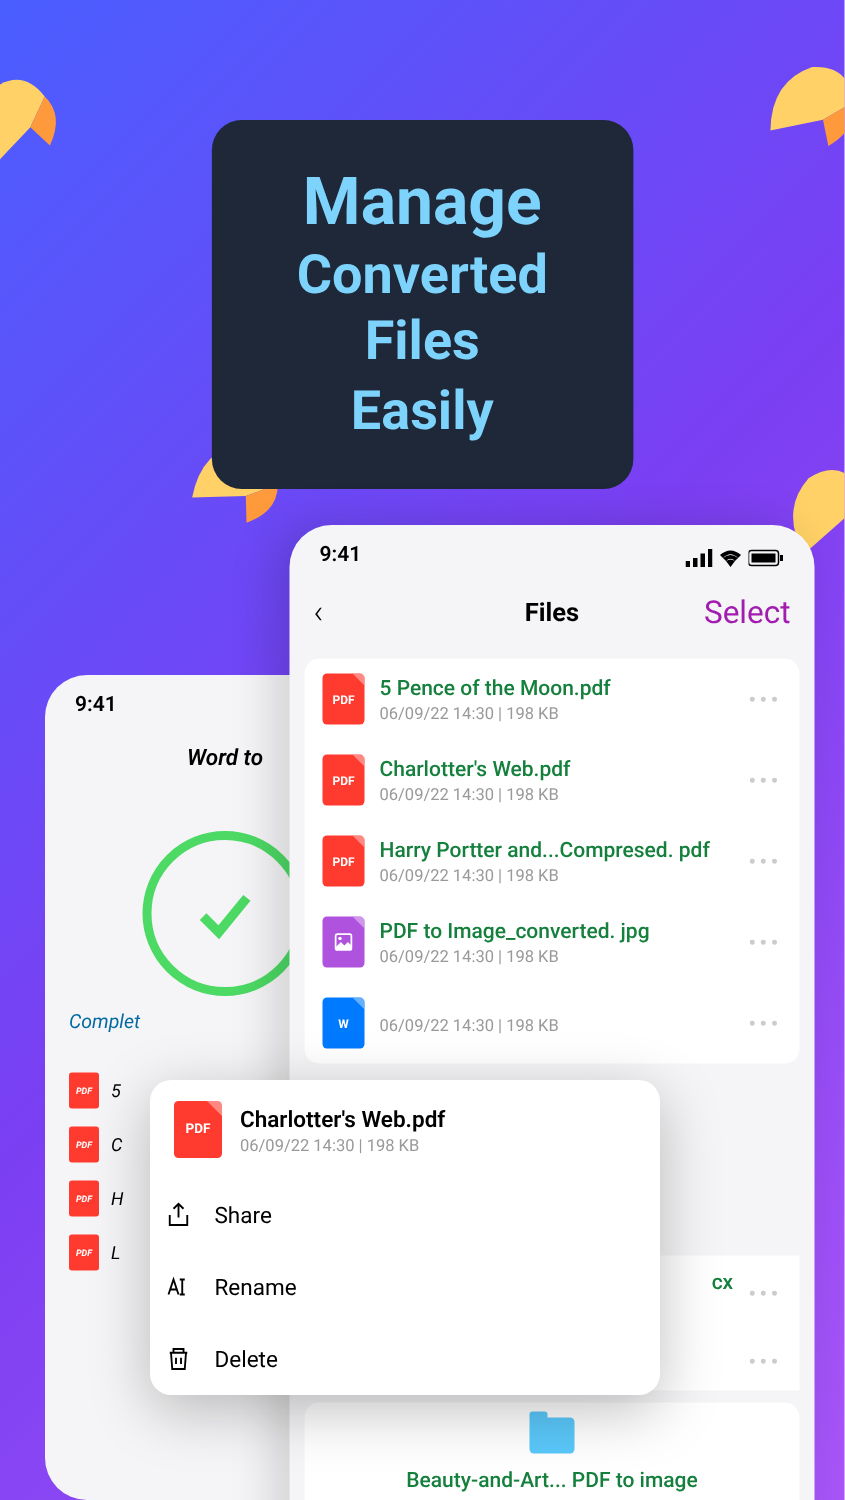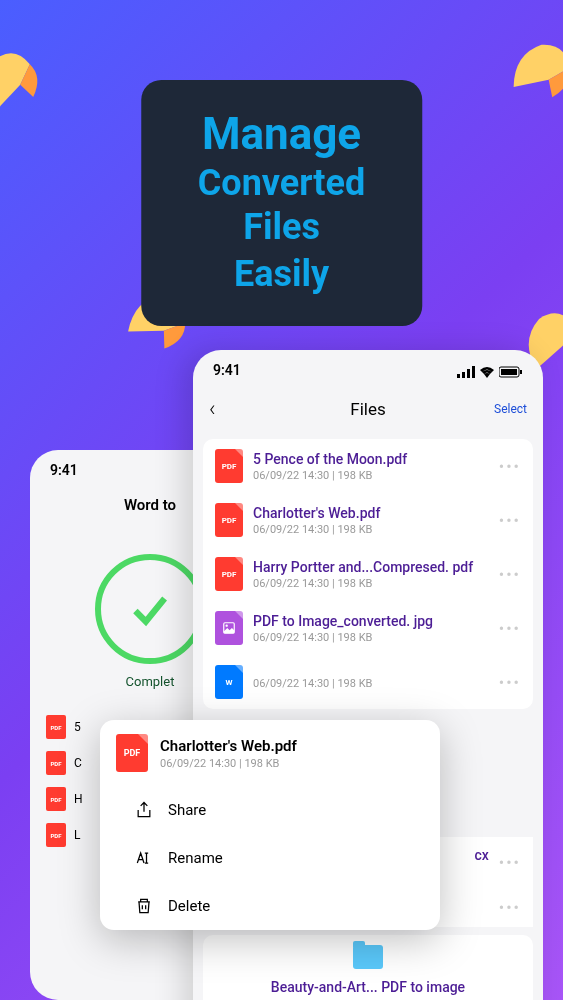--- a/index.html
+++ b/index.html
@@ -4,69 +4,69 @@
   <style>
     * { margin: 0; padding: 0; box-sizing: border-box; font-family: -apple-system, BlinkMacSystemFont, 'Segoe UI', Roboto, sans-serif; }
     body { width: 563px; height: 1000px; overflow: hidden; position: relative; background: linear-gradient(135deg, #4a5eff 0%, #7b3ff2 50%, #a855f7 100%); }
     
     .deco { position: absolute; width: 80px; height: 80px; }
     .deco-1 { top: 40px; left: -30px; transform: rotate(-20deg); }
     .deco-2 { top: 30px; right: -20px; transform: rotate(15deg); }
     .deco-3 { top: 280px; left: 120px; transform: rotate(25deg); }
     .deco-4 { top: 300px; right: -30px; transform: rotate(-15deg); }
     
-    .header-card { position: absolute; top: 80px; left: 50%; transform: translateX(-50%); background: #1e2838; border-radius: 20px; padding: 30px 50px; text-align: center; color: #0ea5e9; }
+    .header-card { position: absolute; top: 80px; left: 50%; transform: translateX(-50%); background: #1e2838; border-radius: 20px; padding: 30px 50px; text-align: center; color: #7dd3fc; }
     .header-card h1 { font-size: 44px; font-weight: 700; line-height: 1.1; }
     .header-card h2 { font-size: 36px; font-weight: 700; line-height: 1.2; margin-top: 4px; }
     
     .phone { position: absolute; background: #f5f5f7; border-radius: 28px; overflow: hidden; }
     .phone-back { left: 30px; top: 450px; width: 240px; height: 550px; }
     .phone-front { right: 20px; top: 350px; width: 350px; height: 700px; box-shadow: -10px 0 30px rgba(0,0,0,0.15); }
     
     .status-bar { display: flex; justify-content: space-between; align-items: flex-end; padding: 12px 20px 8px; font-size: 14px; font-weight: 600; }
     .status-icons { display: flex; gap: 4px; align-items: center; }
     
     .nav-bar { display: flex; align-items: center; justify-content: space-between; padding: 10px 16px; }
     .nav-back { font-size: 22px; font-weight: 300; }
-    .nav-title { font-size: 17px; font-weight: 400; position: absolute; left: 50%; transform: translateX(-50%); }
-    .nav-select { color: #1d4ed8; font-size: 12px; }
+    .nav-title { font-size: 17px; font-weight: 700; position: absolute; left: 50%; transform: translateX(-50%); }
+    .nav-select { color: #a21caf; font-size: 21px; }
     
     .file-list { background: #fff; margin: 8px 10px; border-radius: 10px; }
     .file-row { display: flex; align-items: center; padding: 10px 12px; gap: 10px; }
     .file-icon { width: 28px; height: 34px; border-radius: 3px; display: flex; align-items: center; justify-content: center; font-size: 8px; font-weight: 700; color: #fff; flex-shrink: 0; position: relative; }
     .file-icon::after { content: ''; position: absolute; top: 0; right: 0; width: 8px; height: 8px; background: rgba(255,255,255,0.4); clip-path: polygon(100% 0, 0 0, 100% 100%); }
     .file-icon.pdf { background: #ff3b30; }
     .file-icon.img { background: #af52de; }
     .file-icon.docx { background: #007aff; }
     .file-icon.folder { background: #5ac8fa; width: 30px; height: 24px; border-radius: 3px; }
     .file-icon.folder::before { content: ''; position: absolute; top: -4px; left: 0; width: 12px; height: 6px; background: #5ac8fa; border-radius: 2px 2px 0 0; }
     .file-icon.folder::after { display: none; }
     .file-icon.img svg { width: 14px; height: 14px; }
     .file-info { flex: 1; min-width: 0; }
-    .file-name { font-size: 14px; font-weight: 500; color: #4c1d95; white-space: nowrap; overflow: hidden; text-overflow: ellipsis; }
+    .file-name { font-size: 14px; font-weight: 500; color: #15803d; white-space: nowrap; overflow: hidden; text-overflow: ellipsis; }
     .file-meta { font-size: 11px; color: #999; margin-top: 2px; }
     .file-more { color: #ccc; font-size: 16px; letter-spacing: 2px; }
     
-    .back-content { padding: 0 16px; }
+    .back-content { padding: 0 16px; font-style: italic; }
     .back-title { text-align: center; font-size: 15px; font-weight: 600; padding: 10px 0; }
     .progress-circle { width: 110px; height: 110px; margin: 30px auto 10px; border: 6px solid #4cd964; border-radius: 50%; display: flex; align-items: center; justify-content: center; }
     .progress-circle svg { width: 50px; height: 50px; }
-    .complete-text { text-align: center; font-size: 13px; color: #14532d; }
+    .complete-text { text-align: left; font-size: 13px; color: #0369a1; }
     .back-files { margin-top: 20px; }
     .back-file-row { display: flex; align-items: center; gap: 8px; padding: 6px 0; }
     .mini-icon { width: 20px; height: 24px; background: #ff3b30; border-radius: 2px; font-size: 6px; color: #fff; display: flex; align-items: center; justify-content: center; font-weight: 700; }
     .mini-text { font-size: 12px; }
     
     .action-sheet { position: absolute; left: 100px; top: 720px; width: 340px; background: #fff; border-radius: 14px; box-shadow: 0 10px 40px rgba(0,0,0,0.25); z-index: 10; }
     .sheet-header { display: flex; align-items: center; gap: 12px; padding: 14px 16px; }
     .sheet-file-icon { width: 32px; height: 38px; background: #ff3b30; border-radius: 3px; display: flex; align-items: center; justify-content: center; font-size: 9px; color: #fff; font-weight: 700; position: relative; }
     .sheet-file-icon::after { content: ''; position: absolute; top: 0; right: 0; width: 10px; height: 10px; background: rgba(255,255,255,0.4); clip-path: polygon(100% 0, 0 0, 100% 100%); }
     .sheet-title { font-size: 15px; font-weight: 600; }
     .sheet-meta { font-size: 11px; color: #999; margin-top: 2px; }
-    .sheet-action { display: flex; align-items: center; gap: 14px; padding: 14px 34px; font-size: 15px; }
+    .sheet-action { display: flex; align-items: center; gap: 14px; padding: 14px 9px; font-size: 15px; }
     .sheet-action svg { width: 20px; height: 20px; flex-shrink: 0; }
     
     .partial-row { padding: 10px 12px; display: flex; align-items: center; gap: 10px; }
   </style>
 </head>
 <body>
 
 <svg class="deco deco-1" viewBox="0 0 100 100">
     <path d="M20,80 Q10,40 40,20 Q70,10 80,40 L60,60 Z" fill="#ffd166"></path>
     <path d="M60,60 L80,40 Q90,60 70,80 Z" fill="#ff9a3c"></path>

